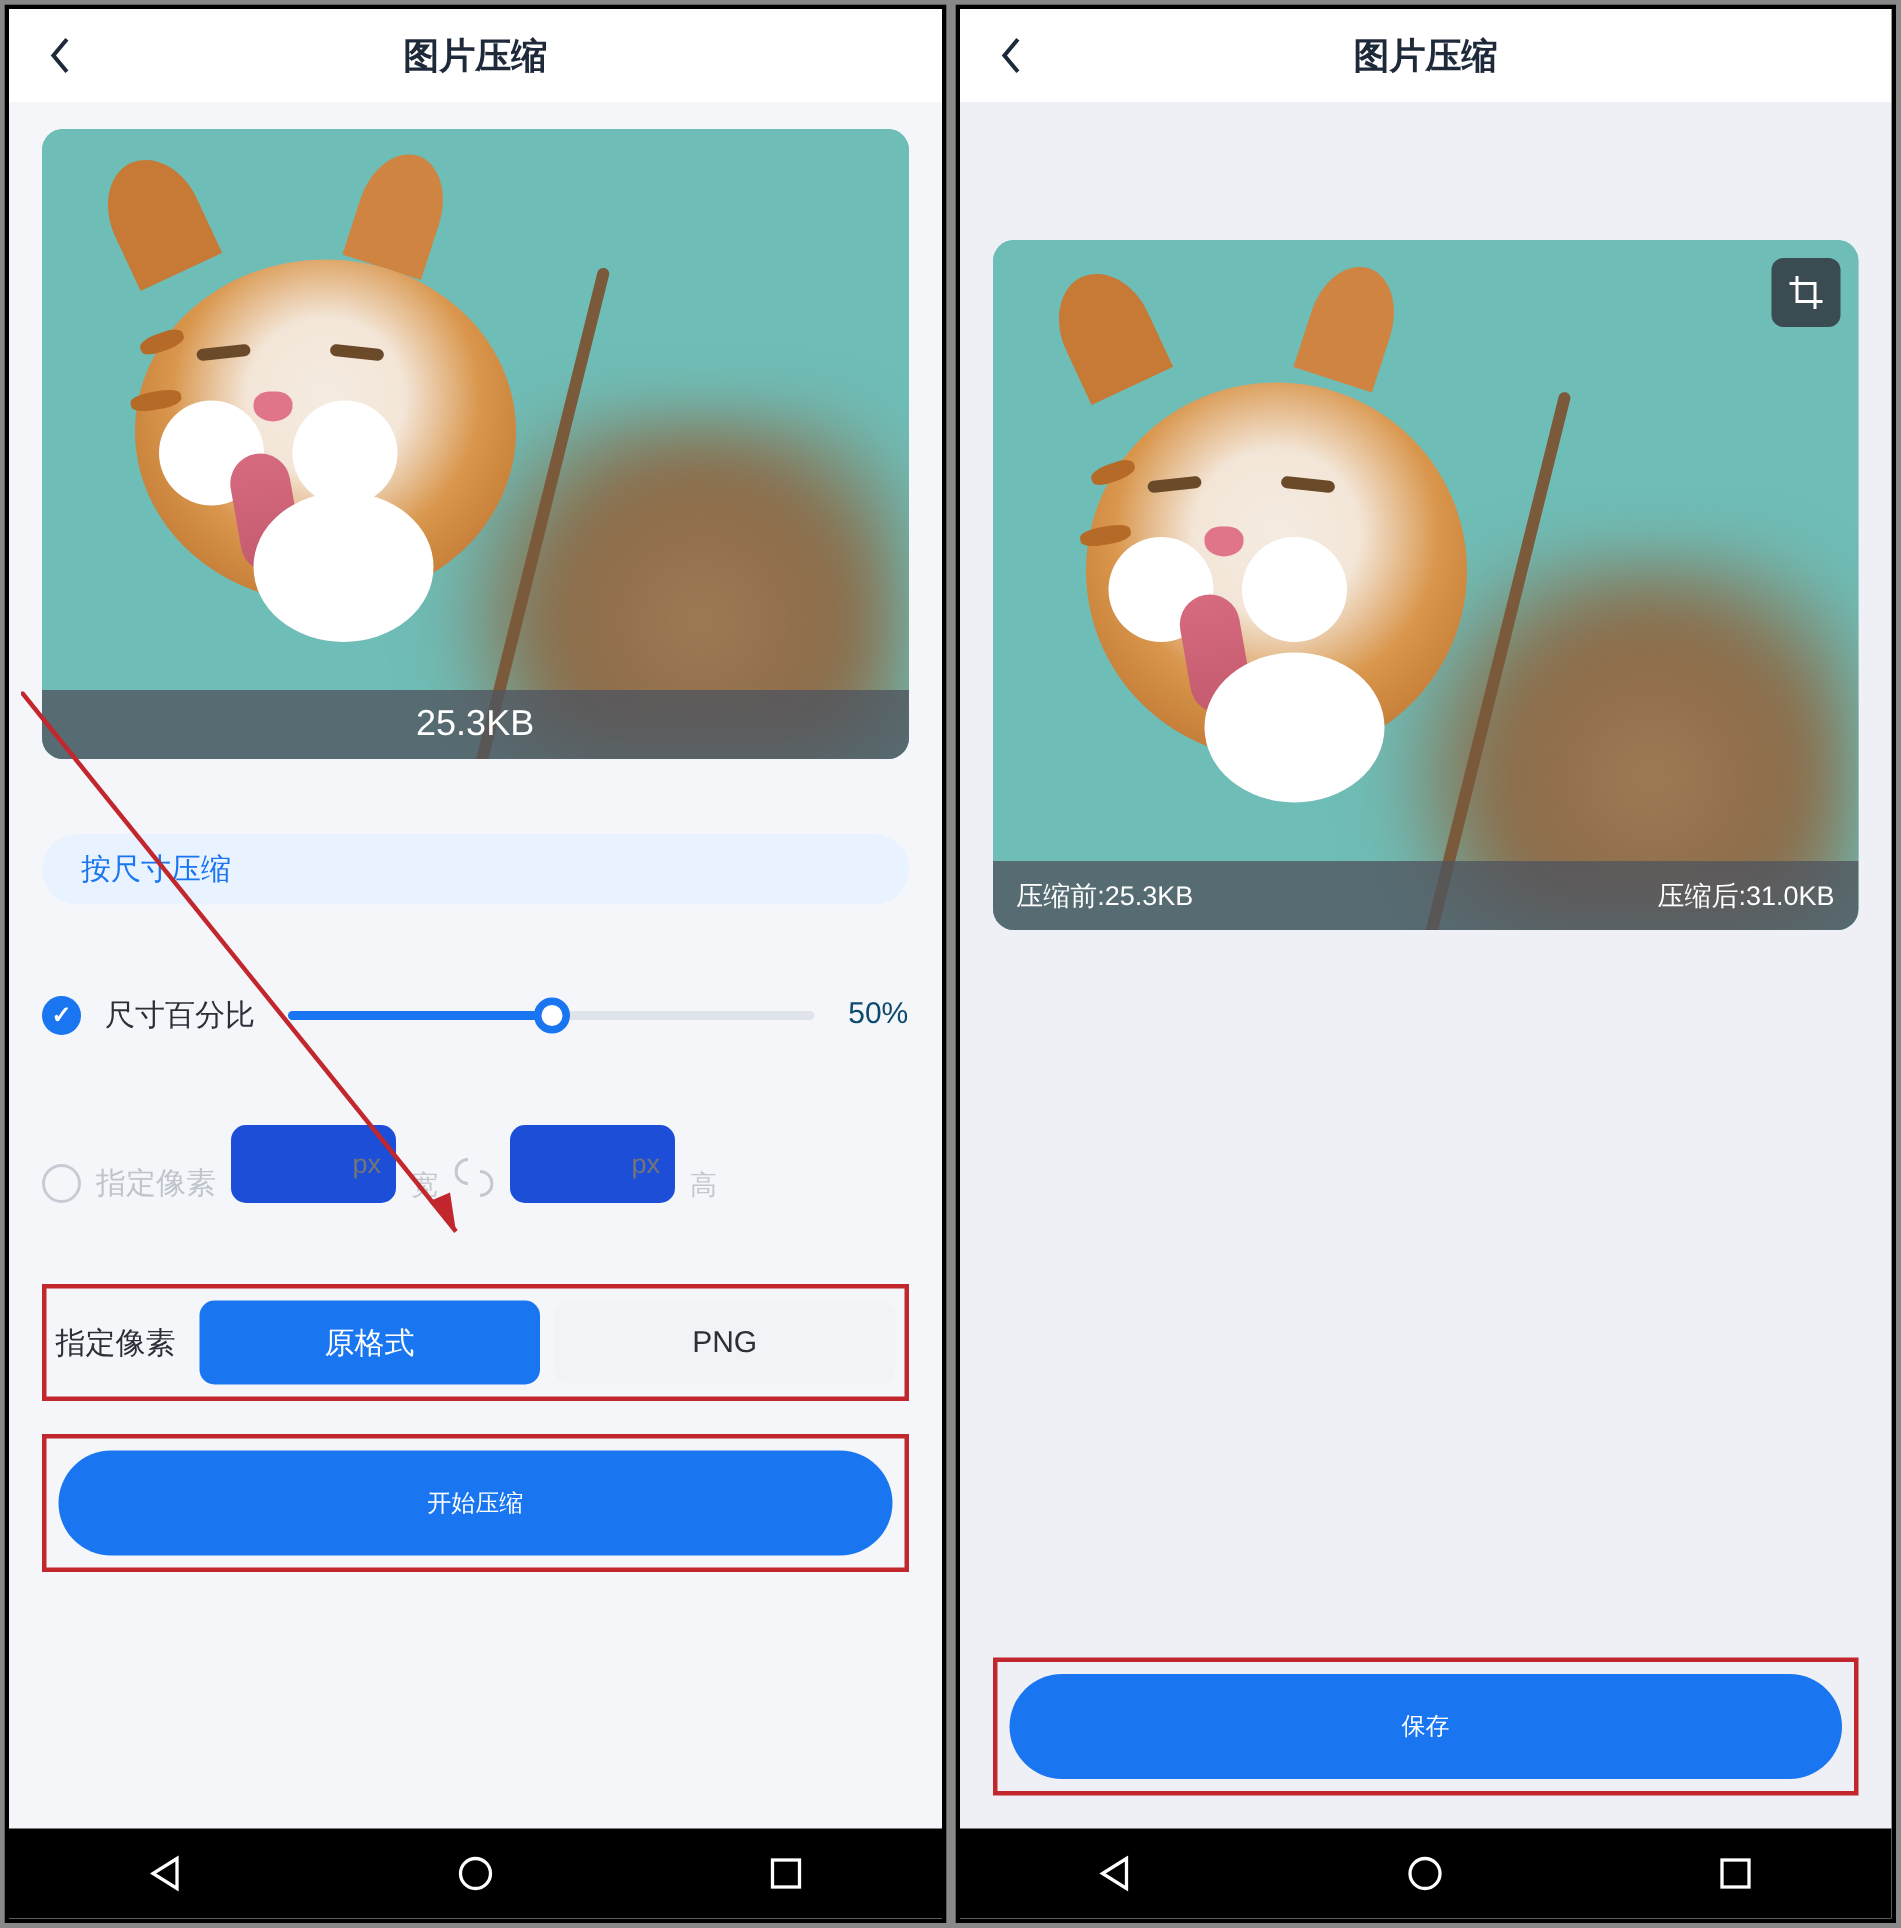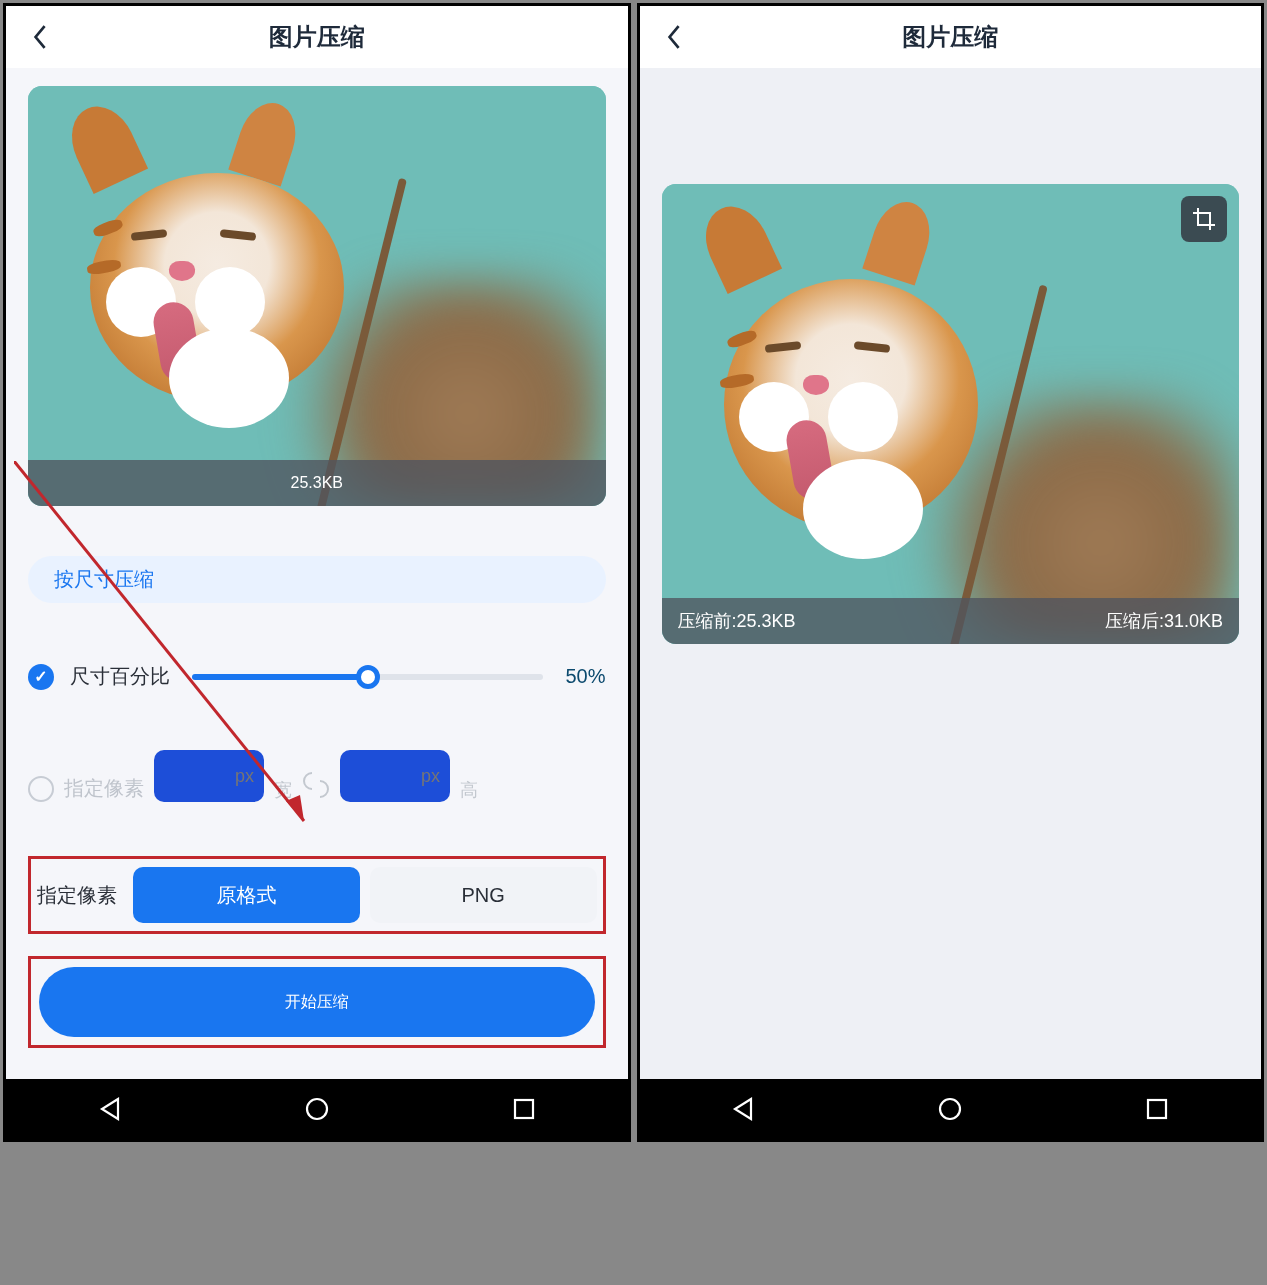--- a/index.html
+++ b/index.html
@@ -5,21 +5,21 @@
   * { box-sizing: border-box; margin: 0; padding: 0; }
   body {
     font-family: -apple-system, "PingFang SC", "Microsoft YaHei", sans-serif;
     background: #888;
     display: flex;
     gap: 6px;
     padding: 3px;
   }
   .phone {
     width: 629px;
-    height: 1139px;
+    height: 1279px;
     background: #f5f6fa;
     border: 3px solid #000;
     display: flex;
     flex-direction: column;
     position: relative;
     overflow: hidden;
   }
   
   .header {
     height: 62px;
@@ -36,21 +36,21 @@
     top: 18px;
     width: 26px;
     height: 26px;
     display:flex;align-items:center;justify-content:center;
   }
   .back svg { width:18px;height:28px;stroke:#1e2a3a;stroke-width:3;fill:none; }
   .title { font-size: 24px; font-weight: 700; color:#1e2a3a; }
 
   
   .content { flex:1; padding: 18px 22px 10px 22px; display:flex;flex-direction:column; }
-  .content.content-right { background:#eef0f5; padding-top: 116px; }
+  .content.content-right { background:#eef0f5; padding-top: 92px; }
 
   
   .img-card {
     width: 100%;
     border-radius: 14px;
     overflow: hidden;
     position: relative;
     background: #7ac4bf;
     flex-shrink:0;
   }
@@ -78,21 +78,21 @@
   .cat .eyeL{ position:absolute; left:18%; top:38%; width:36px;height:8px;background:#6b4a2a;border-radius:10px; transform:rotate(-6deg);}
   .cat .eyeR{ position:absolute; left:46%; top:38%; width:36px;height:8px;background:#6b4a2a;border-radius:10px; transform:rotate(6deg);}
   .cat .tongue{ position:absolute; left:26%; top:62%; width:40px;height:80px;background:linear-gradient(#d66b7f,#c45a6e);border-radius:20px; transform:rotate(-10deg);}
   .cat .paw{ position:absolute; left:30%; bottom:-5%; width:120px;height:100px;background:#fff;border-radius:50%; }
   .cat .stick{ position:absolute; left:52%; top:20%; width:8px; height:140%; background:#7a5a3a; transform:rotate(14deg); border-radius:4px; }
 
   .size-strip {
     position:absolute; left:0; right:0; bottom:0; height:46px;
     background: rgba(80,85,95,0.78);
     display:flex;align-items:center;justify-content:center;
-    color:#fff; font-size:16px;
+    color:#fff; font-size:24px;
   }
   .size-strip.split { justify-content:space-between; padding:0 16px; font-size:18px; }
 
   .crop-btn {
     position:absolute; top:12px; right:12px; width:46px;height:46px;
     background:rgba(50,55,65,0.85); border-radius:8px;
     display:flex;align-items:center;justify-content:center;
   }
   .crop-btn svg{ width:26px;height:26px;stroke:#fff;stroke-width:2;fill:none; }
 
@@ -314,20 +314,23 @@
           <path d="M7 2 V19 H24"></path>
             <path d="M2 7 H19 V24"></path>
         </svg>
       </div>
       <div class="size-strip split">
         <span>压缩前:25.3KB</span>
         <span>压缩后:31.0KB</span>
       </div>
     </div>
 
+    <div class="action-wrap right">
+      <div class="big-btn">保存</div>
+    </div>
   </div>
 
   <div class="navbar">
     <div class="nb"><svg viewBox="0 0 28 28">
           <polygon points="22,4 6,14 22,24"></polygon>
         </svg></div>
     <div class="nb"><svg viewBox="0 0 28 28">
           <circle cx="14" cy="14" r="10"></circle>
         </svg></div>
     <div class="nb"><svg viewBox="0 0 28 28">

